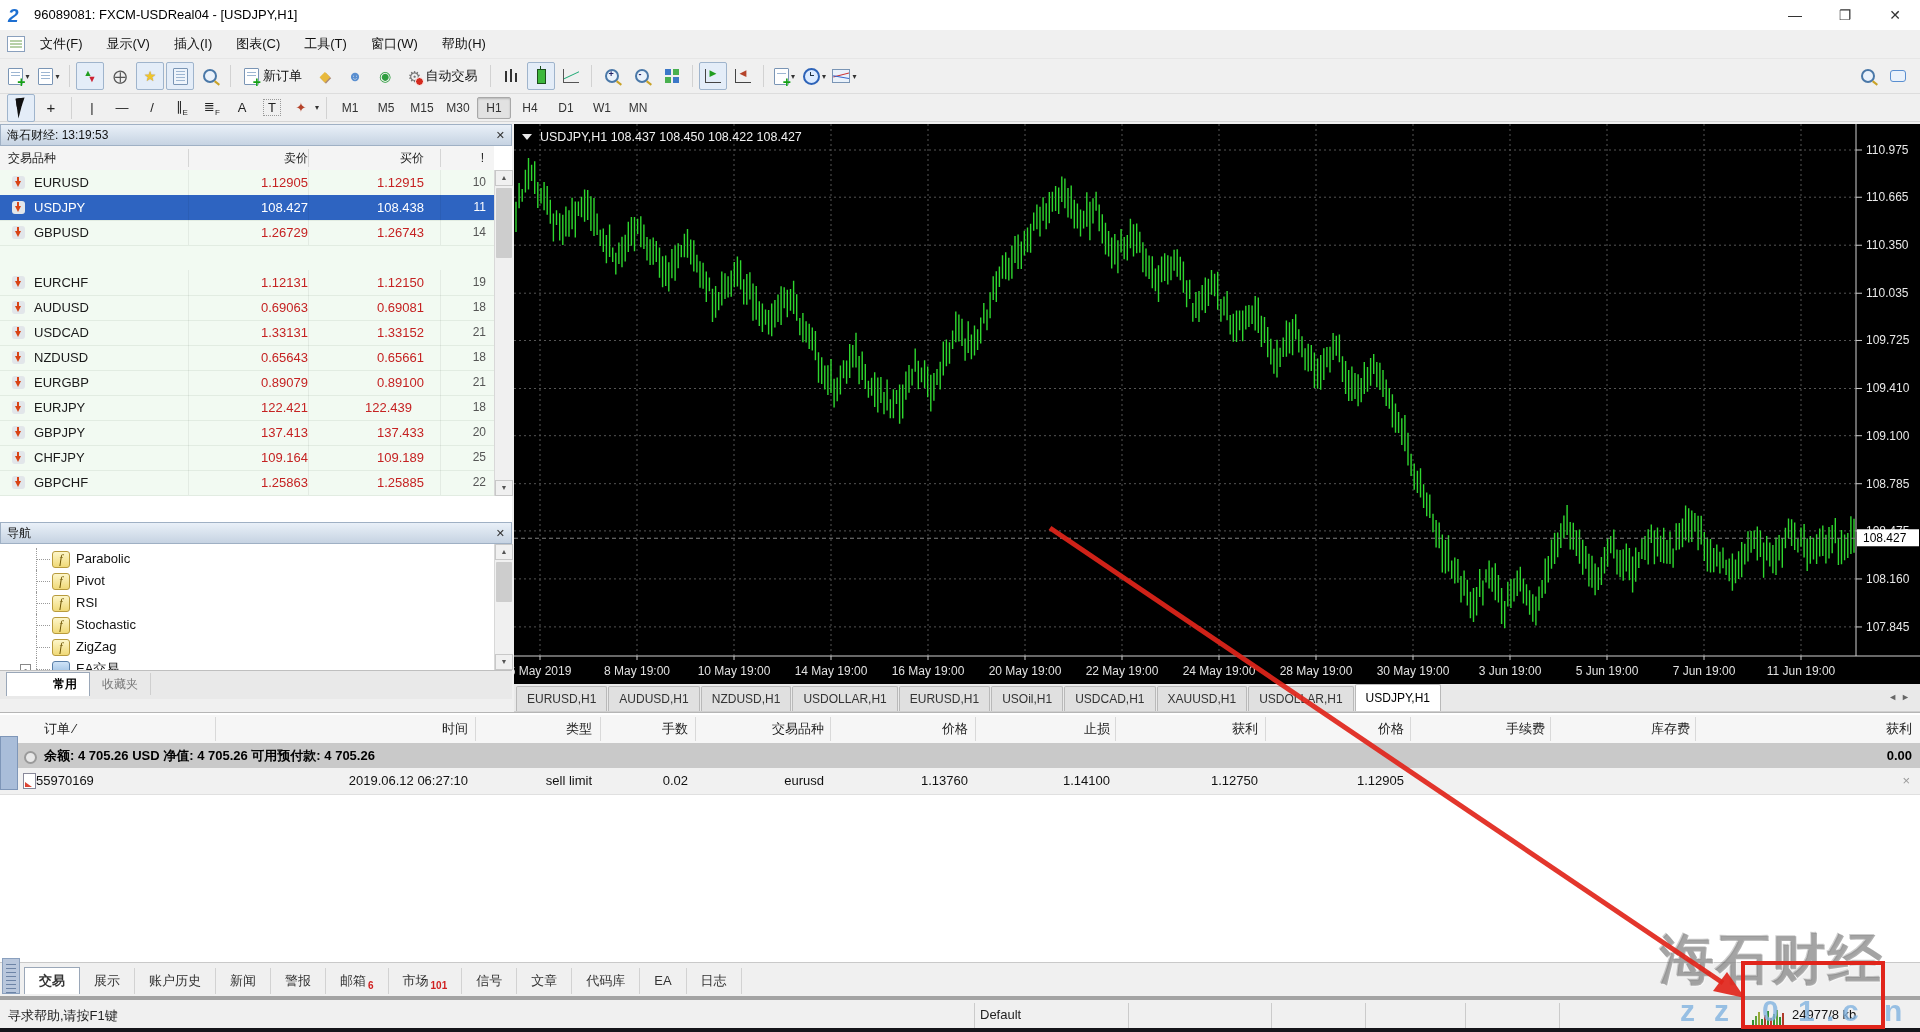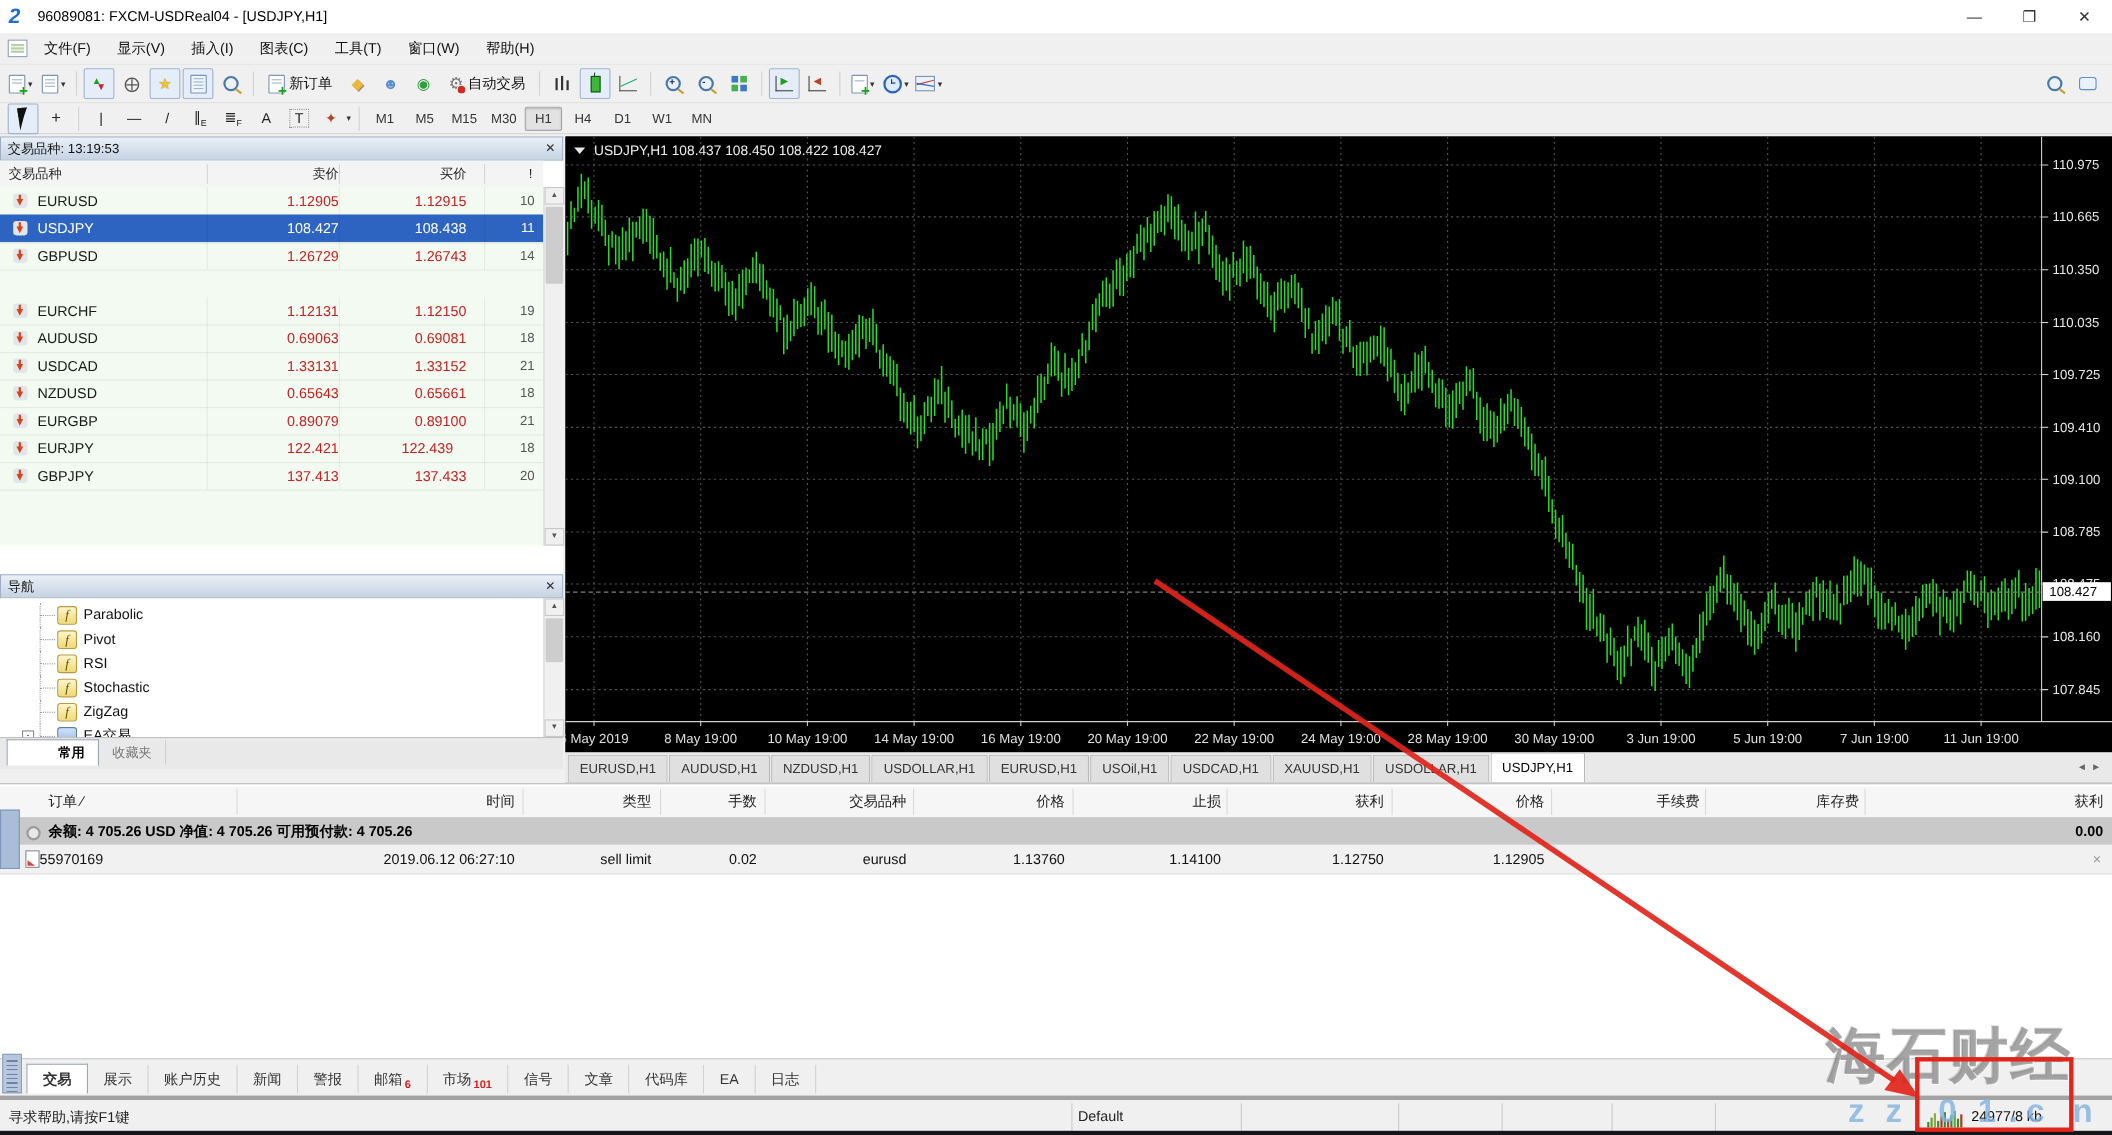--- a/index.html
+++ b/index.html
@@ -326,21 +326,21 @@
       </span>
     <span class="tb">
         <span class="d2" style="color:#b5432a;">✦</span>
         <span class="drop">▾</span>
       </span>
     <span class="tsep"></span>
     <span id="tf-bar"><span class="tfbtn">M1</span><span class="tfbtn">M5</span><span class="tfbtn">M15</span><span class="tfbtn">M30</span><span class="tfbtn active">H1</span><span class="tfbtn">H4</span><span class="tfbtn">D1</span><span class="tfbtn">W1</span><span class="tfbtn">MN</span></span>
   </div>
 
   <div class="abs" id="mw-panel">
-    <div class="abs panelhdr" id="mw-hdr"><span>交易品种: 13:19:53</span><span class="closex">✕</span></div>
+    <div class="abs panelhdr" id="mw-hdr"><span>海石财经: 13:19:53</span><span class="closex">✕</span></div>
     <div class="abs" id="mw-colhdr">
         <span class="mwc" style="left: 8px;">交易品种</span>
         <span class="mwc" style="right: 186px;">卖价</span>
         <span class="mwc" style="right: 70px;">买价</span>
         <span class="mwc" style="right: 10px;">!</span>
         <span style="position: absolute; top: 3px; left: 188px; width: 1px; height: 18px; background: rgb(213, 213, 213);"></span>
         <span style="position: absolute; top: 3px; left: 308px; width: 1px; height: 18px; background: rgb(213, 213, 213);"></span>
         <span style="position: absolute; top: 3px; left: 440px; width: 1px; height: 18px; background: rgb(213, 213, 213);"></span>
       </div>
     <div class="abs" id="mw-body">
@@ -433,20 +433,40 @@
           <span style="position: absolute; top: 0px; left: 188px; width: 1px; height: 25px; background: rgba(0, 0, 0, 0.06);"></span>
           <span style="position: absolute; top: 0px; left: 308px; width: 1px; height: 25px; background: rgba(0, 0, 0, 0.06);"></span>
           <span style="position: absolute; top: 0px; left: 440px; width: 1px; height: 25px; background: rgba(0, 0, 0, 0.06);"></span>
         </div>
         <div class="mwrow" style="top: 250px;">
           <span class="dna"></span>
           <span class="sym">GBPJPY</span>
           <span class="bid" style="right: 186px; width: 110px;">137.413</span>
           <span class="ask" style="right: 70px; width: 106px;">137.433</span>
           <span class="spr" style="right: 8px; width: 40px;">20</span>
+          <span style="position: absolute; top: 0px; left: 188px; width: 1px; height: 25px; background: rgba(0, 0, 0, 0.06);"></span>
+          <span style="position: absolute; top: 0px; left: 308px; width: 1px; height: 25px; background: rgba(0, 0, 0, 0.06);"></span>
+          <span style="position: absolute; top: 0px; left: 440px; width: 1px; height: 25px; background: rgba(0, 0, 0, 0.06);"></span>
+        </div>
+        <div class="mwrow" style="top: 275px;">
+          <span class="dna"></span>
+          <span class="sym">CHFJPY</span>
+          <span class="bid" style="right: 186px; width: 110px;">109.164</span>
+          <span class="ask" style="right: 70px; width: 106px;">109.189</span>
+          <span class="spr" style="right: 8px; width: 40px;">25</span>
+          <span style="position: absolute; top: 0px; left: 188px; width: 1px; height: 25px; background: rgba(0, 0, 0, 0.06);"></span>
+          <span style="position: absolute; top: 0px; left: 308px; width: 1px; height: 25px; background: rgba(0, 0, 0, 0.06);"></span>
+          <span style="position: absolute; top: 0px; left: 440px; width: 1px; height: 25px; background: rgba(0, 0, 0, 0.06);"></span>
+        </div>
+        <div class="mwrow" style="top: 300px;">
+          <span class="dna"></span>
+          <span class="sym">GBPCHF</span>
+          <span class="bid" style="right: 186px; width: 110px;">1.25863</span>
+          <span class="ask" style="right: 70px; width: 106px;">1.25885</span>
+          <span class="spr" style="right: 8px; width: 40px;">22</span>
           <span style="position: absolute; top: 0px; left: 188px; width: 1px; height: 25px; background: rgba(0, 0, 0, 0.06);"></span>
           <span style="position: absolute; top: 0px; left: 308px; width: 1px; height: 25px; background: rgba(0, 0, 0, 0.06);"></span>
           <span style="position: absolute; top: 0px; left: 440px; width: 1px; height: 25px; background: rgba(0, 0, 0, 0.06);"></span>
         </div>
       </div>
     <div class="vscroll" style="left:494px;top:46px;height:326px;">
       <span class="sarr" style="top:0;">▲</span>
       <span class="sthumb" style="top:18px;height:70px;"></span>
       <span class="sarr" style="bottom:0;">▼</span>
     </div>

